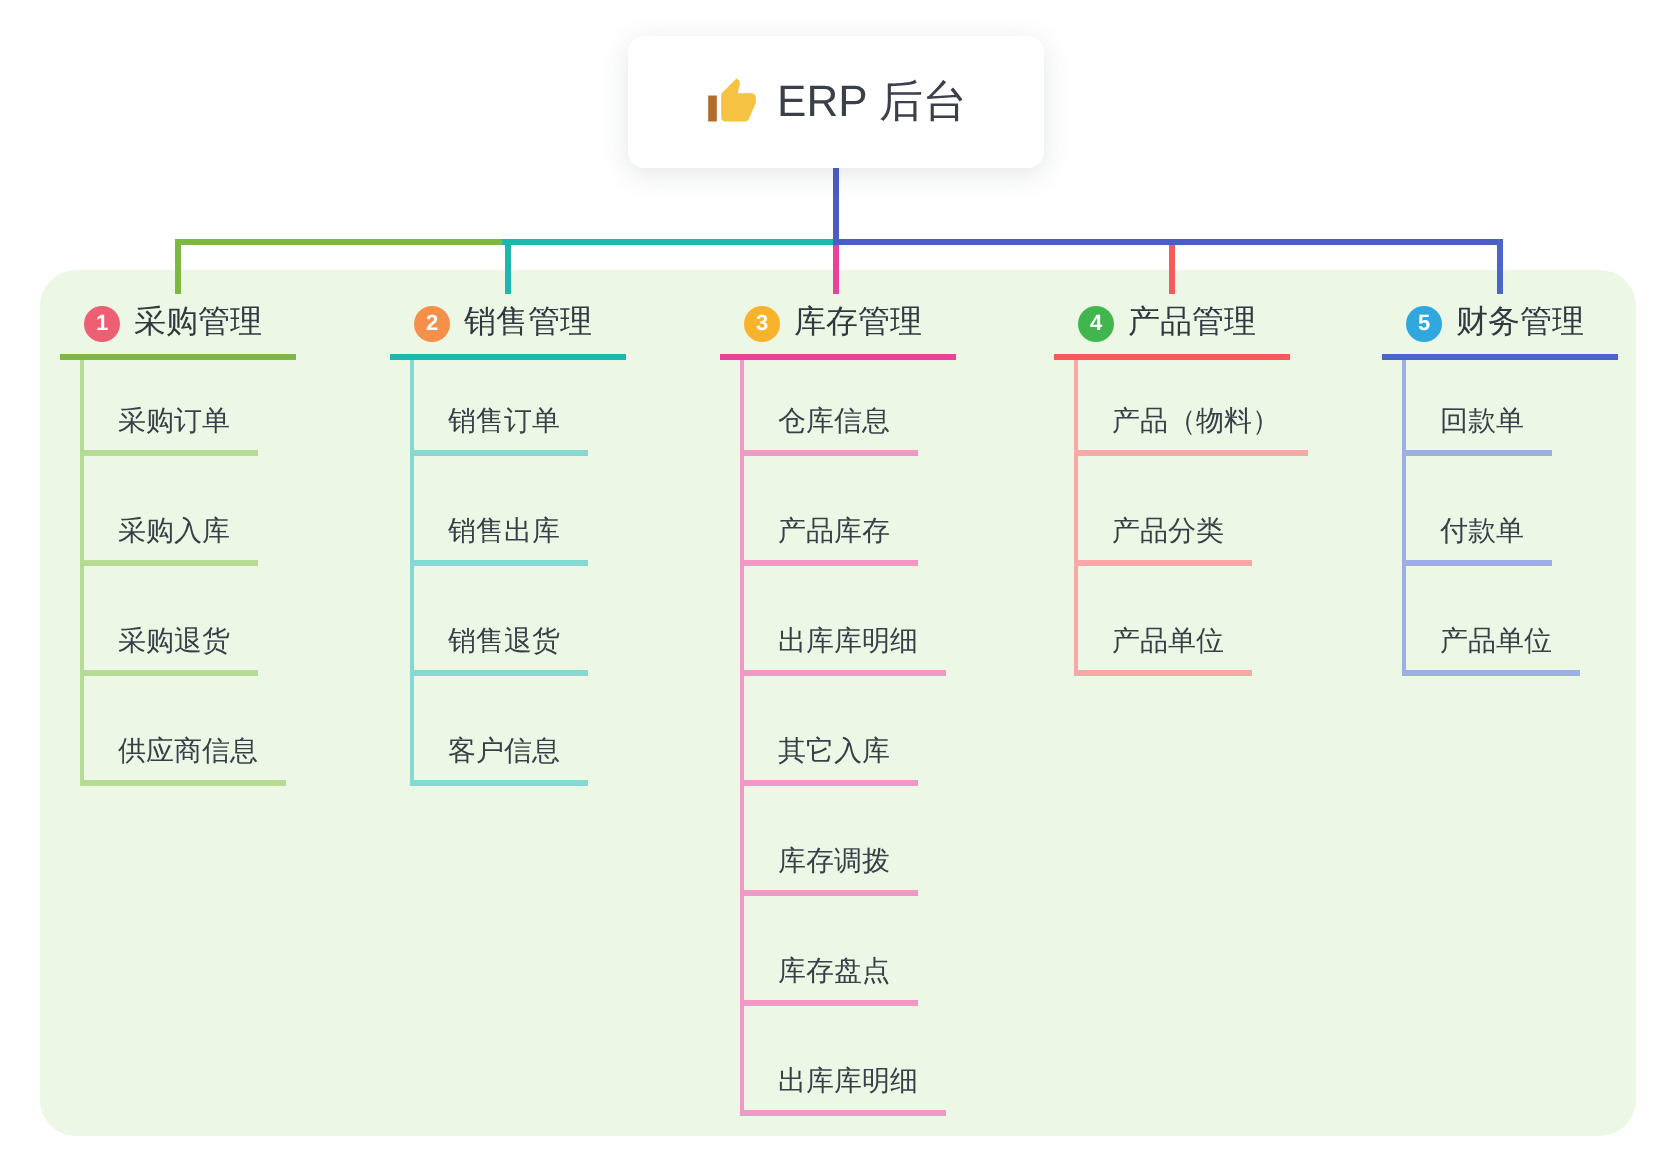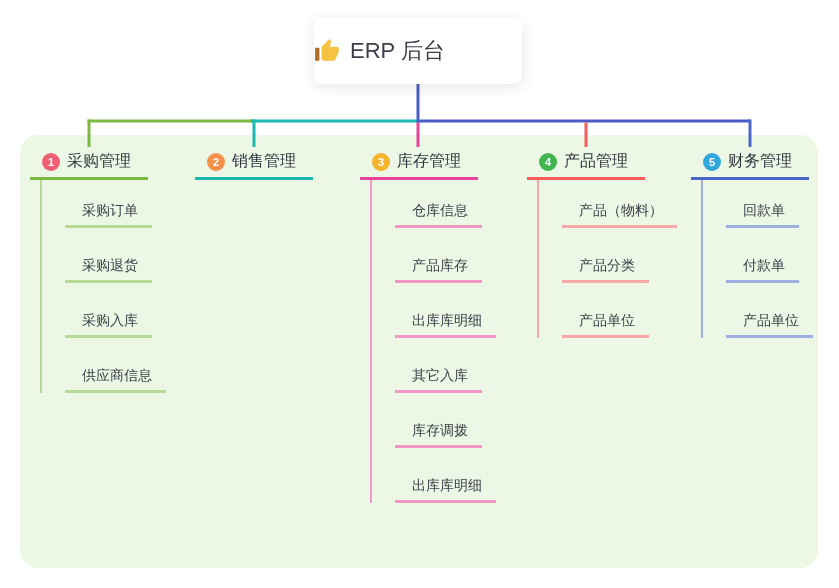--- a/index.html
+++ b/index.html
@@ -7,33 +7,33 @@
   body{width:839px;height:588px;font-family:"Liberation Sans","DejaVu Sans",sans-serif;color:#35383f;}
   .stage{position:relative;width:839px;height:588px;overflow:hidden;}
 
   .panel{position:absolute;left:20px;top:135px;width:798px;height:433px;
          background:#ecf7e5;border-radius:18px;}
 
   svg.connectors{position:absolute;left:0;top:0;width:839px;height:588px;pointer-events:none;}
 
   .root-node{position:absolute;left:314px;top:18px;width:208px;height:66px;
              background:#ffffff;border-radius:8px;box-shadow:0 3px 14px rgba(60,80,90,.14);
-             display:flex;align-items:center;gap:10px;
+             display:flex;align-items:center;justify-content:center;gap:10px;
              font-size:22px;font-weight:500;color:#3b3f49;cursor:pointer;}
   .root-node svg{display:block;}
 
   .branch{position:absolute;top:148px;}
   .branch-label{box-sizing:border-box;height:32px;width:118px;
                 display:flex;align-items:center;gap:7px;
                 padding:0 10px 2px 12px;border-bottom:3px solid var(--c);
                 font-size:16px;font-weight:500;color:#333740;cursor:pointer;white-space:nowrap;}
   .badge{flex:0 0 auto;width:18px;height:18px;border-radius:50%;background:var(--badge);
          color:#fff;font-size:11px;font-weight:700;display:flex;align-items:center;justify-content:center;}
   .children{list-style:none;margin:0 0 0 10px;padding:0;border-left:2px solid var(--cl);}
-  .children li{height:55px;display:flex;align-items:flex-end;padding-left:23px;}
+  .children li{height:55px;display:flex;align-items:flex-end;}
   .children li:first-child{height:48px;}
   .children li span{display:inline-block;white-space:nowrap;font-size:14px;color:#3a3e46;
                     border-bottom:3px solid var(--cl);padding:0 14px 5px 17px;cursor:pointer;}
 
   .b1{left:30px;} .b2{left:195px;} .b3{left:360px;} .b4{left:527px;} .b5{left:691px;}
 </style>
 </head>
 <body>
 
 <div class="stage" style="--c1: #7db843; --c2: #1cb8b0; --c3: #e8439b; --c4: #f65b5b; --c5: #4a66c8; --blue: #4a5cc5;">
@@ -68,36 +68,50 @@
   <div class="branch b1" style="--c: #7db843; --cl: #b6db94; --badge: #ee5f74;">
     <div class="branch-label">
       <span class="badge">1</span>
       <span>采购管理</span>
     </div>
     <ul class="children">
       <li>
           <span>采购订单</span>
         </li>
       <li>
-          <span>采购退货</span>
+          <span>采购入库</span>
         </li>
       <li>
-          <span>采购入库</span>
+          <span>采购退货</span>
         </li>
       <li>
           <span>供应商信息</span>
         </li>
     </ul>
   </div>
 
   <div class="branch b2" style="--c: #1cb8b0; --cl: #86d8d2; --badge: #f4904a;">
     <div class="branch-label">
       <span class="badge">2</span>
       <span>销售管理</span>
     </div>
+    <ul class="children">
+      <li>
+          <span>销售订单</span>
+        </li>
+      <li>
+          <span>销售出库</span>
+        </li>
+      <li>
+          <span>销售退货</span>
+        </li>
+      <li>
+          <span>客户信息</span>
+        </li>
+    </ul>
   </div>
 
   <div class="branch b3" style="--c: #e8439b; --cl: #f298c7; --badge: #f7b32b;">
     <div class="branch-label">
       <span class="badge">3</span>
       <span>库存管理</span>
     </div>
     <ul class="children">
       <li>
           <span>仓库信息</span>
@@ -106,20 +120,23 @@
           <span>产品库存</span>
         </li>
       <li>
           <span>出库库明细</span>
         </li>
       <li>
           <span>其它入库</span>
         </li>
       <li>
           <span>库存调拨</span>
+        </li>
+      <li>
+          <span>库存盘点</span>
         </li>
       <li>
           <span>出库库明细</span>
         </li>
     </ul>
   </div>
 
   <div class="branch b4" style="--c: #f65b5b; --cl: #f9a8a8; --badge: #41b64f;">
     <div class="branch-label">
       <span class="badge">4</span>

